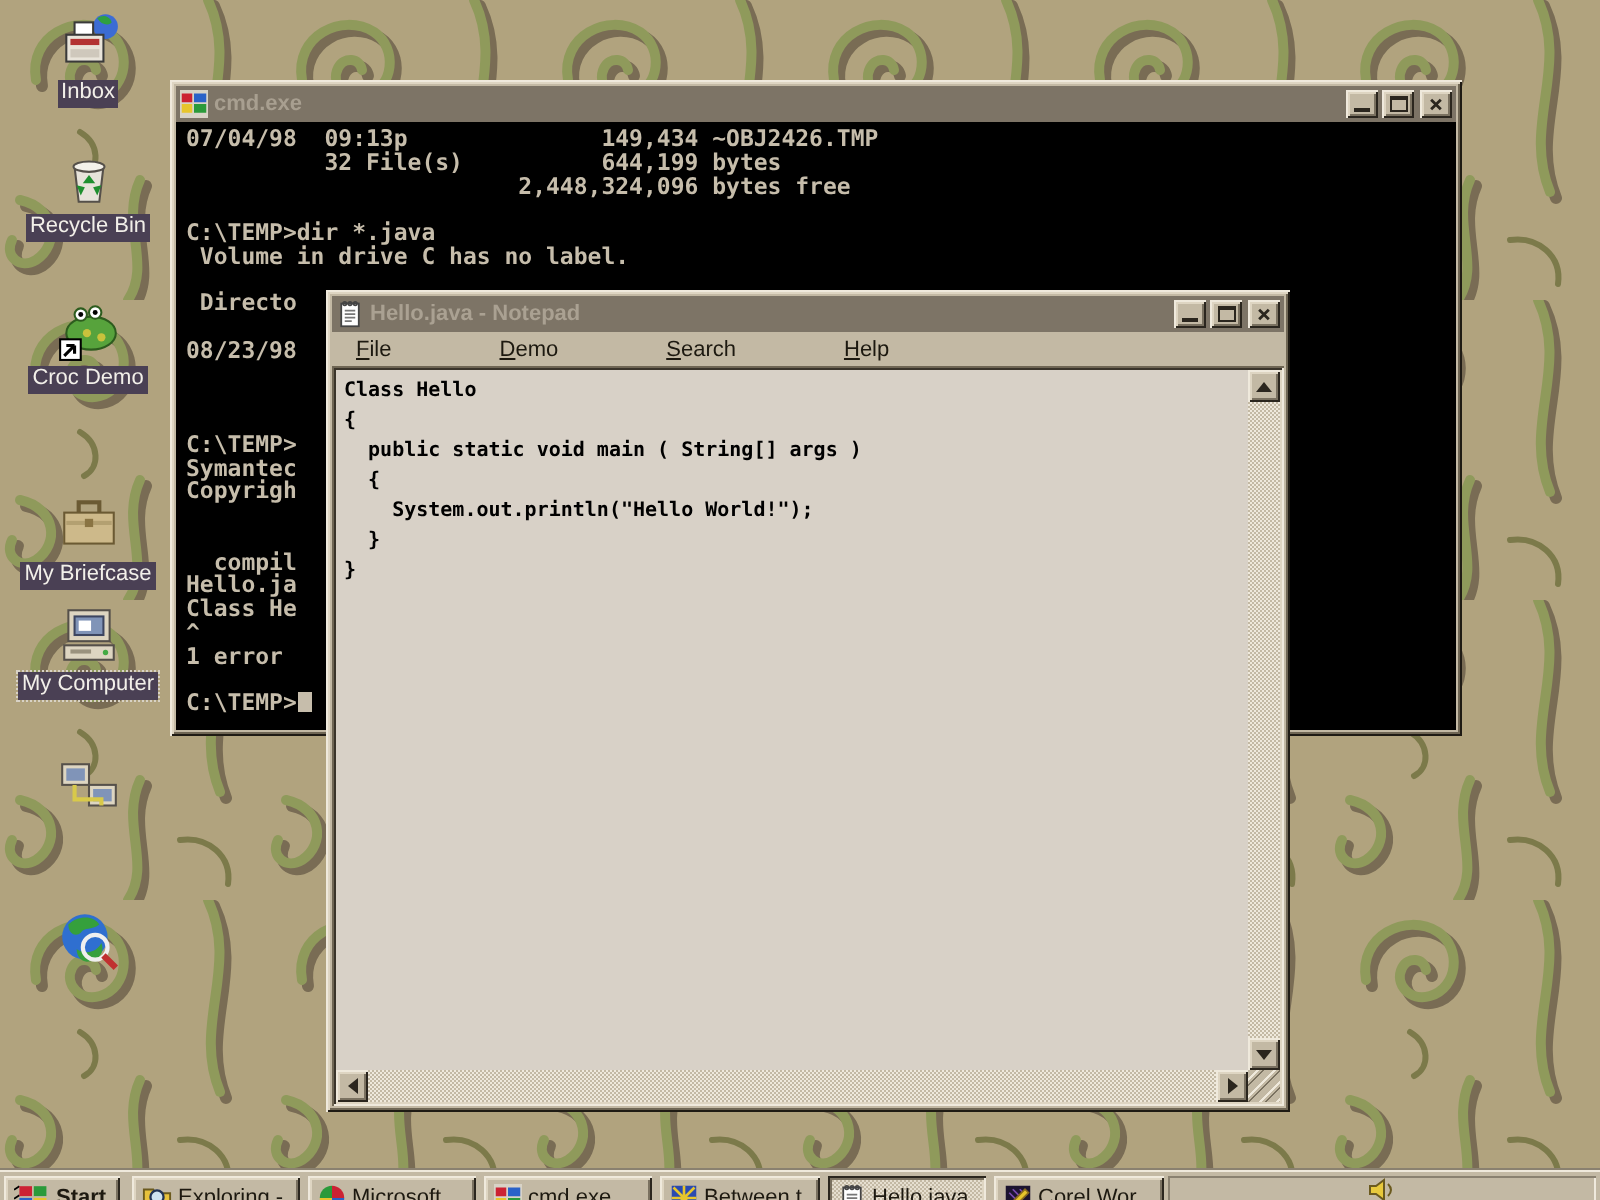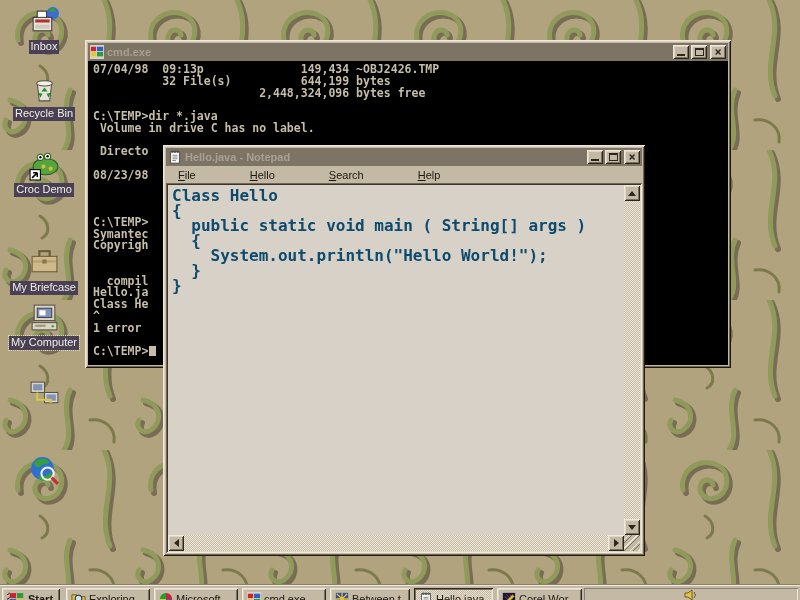--- a/index.html
+++ b/index.html
@@ -51,21 +51,21 @@
   .menubar { position:absolute; left:3px; right:3px; top:21px; height:17px;
              display:flex; align-items:center; padding-left:5px;gap:40px; }
   .menu-item { padding:2px 7px; cursor:default; }
   .menu-item span { display:block; }
   .menu-item span::first-letter { text-decoration:underline; }
   .edit-area { position:absolute; left:3px; right:3px; top:38px; bottom:3px;
                background:#d8d1c7; }
   .np-text { position:absolute; left:2px; top:2px; right:18px; bottom:18px;
              padding:3px 0 0 4px; overflow:hidden;
              font-family:"DejaVu Sans Mono",monospace; font-weight:bold;
-             font-size:16px; color:#0c4a6e; }
+             font-size:10px; color:#000000; }
   .code-line { height:15px; line-height:15px; white-space:pre; }
   .scroll-track { background-image: repeating-conic-gradient(#efe9dc 0 25%, #c3b9a4 0 50%);
                   background-size:2px 2px; }
   .vscroll { position:absolute; top:2px; right:2px; width:16px; bottom:18px; }
   .hscroll { position:absolute; left:2px; bottom:2px; right:18px; height:16px; }
   .sbtn { position:absolute; width:16px; height:16px; display:flex;
           align-items:center; justify-content:center; }
   .sbtn .arr { width:0; height:0; }
   .arr-up    { border-left:4px solid transparent; border-right:4px solid transparent; border-bottom:5px solid #2b261e; }
   .arr-down  { border-left:4px solid transparent; border-right:4px solid transparent; border-top:5px solid #2b261e; }
@@ -278,21 +278,21 @@
       <div class="tb-btn raised" style="margin-left:1px">
           <span class="g-close">×</span>
         </div>
     </div>
   </div>
   <div class="menubar">
     <div class="menu-item">
         <span>File</span>
       </div>
     <div class="menu-item">
-        <span>Hello</span>
+        <span>Demo</span>
       </div>
     <div class="menu-item">
         <span>Search</span>
       </div>
     <div class="menu-item">
         <span>Help</span>
       </div>
   </div>
   <div class="edit-area sunken2">
     <div class="np-text">

